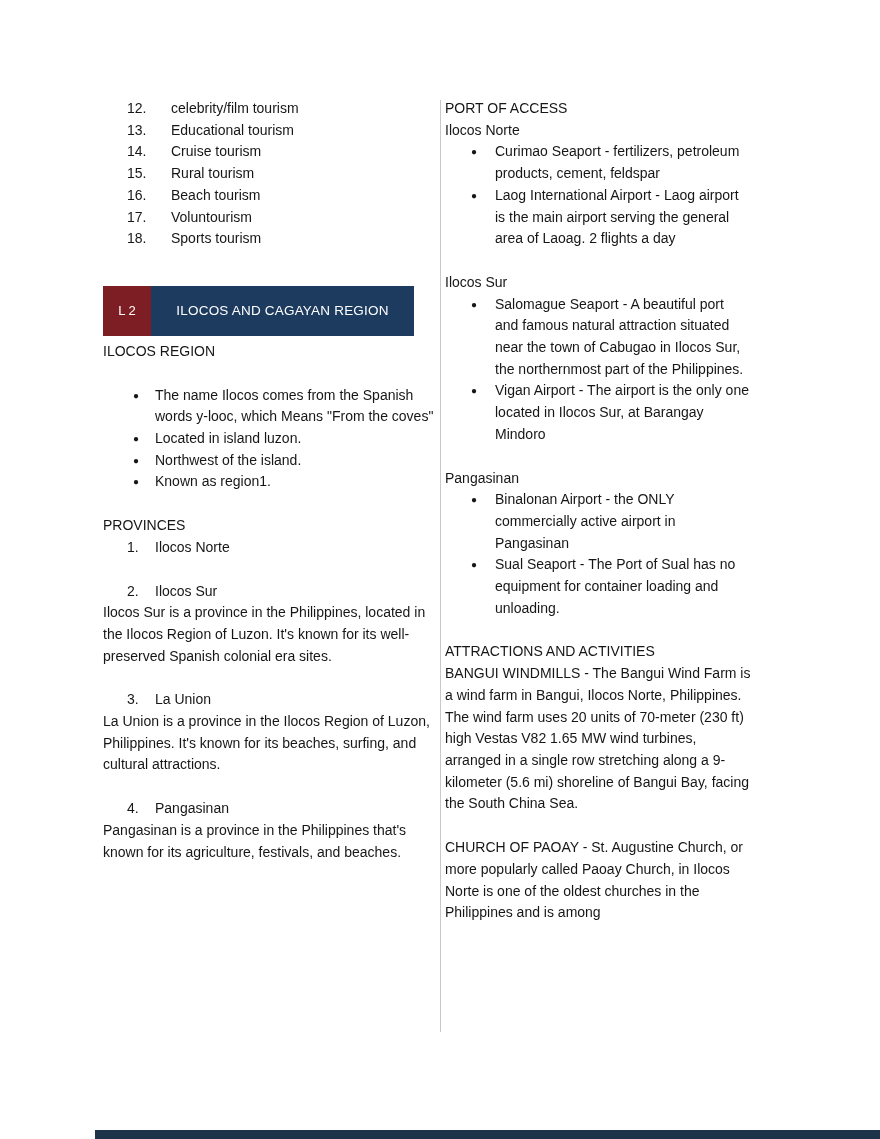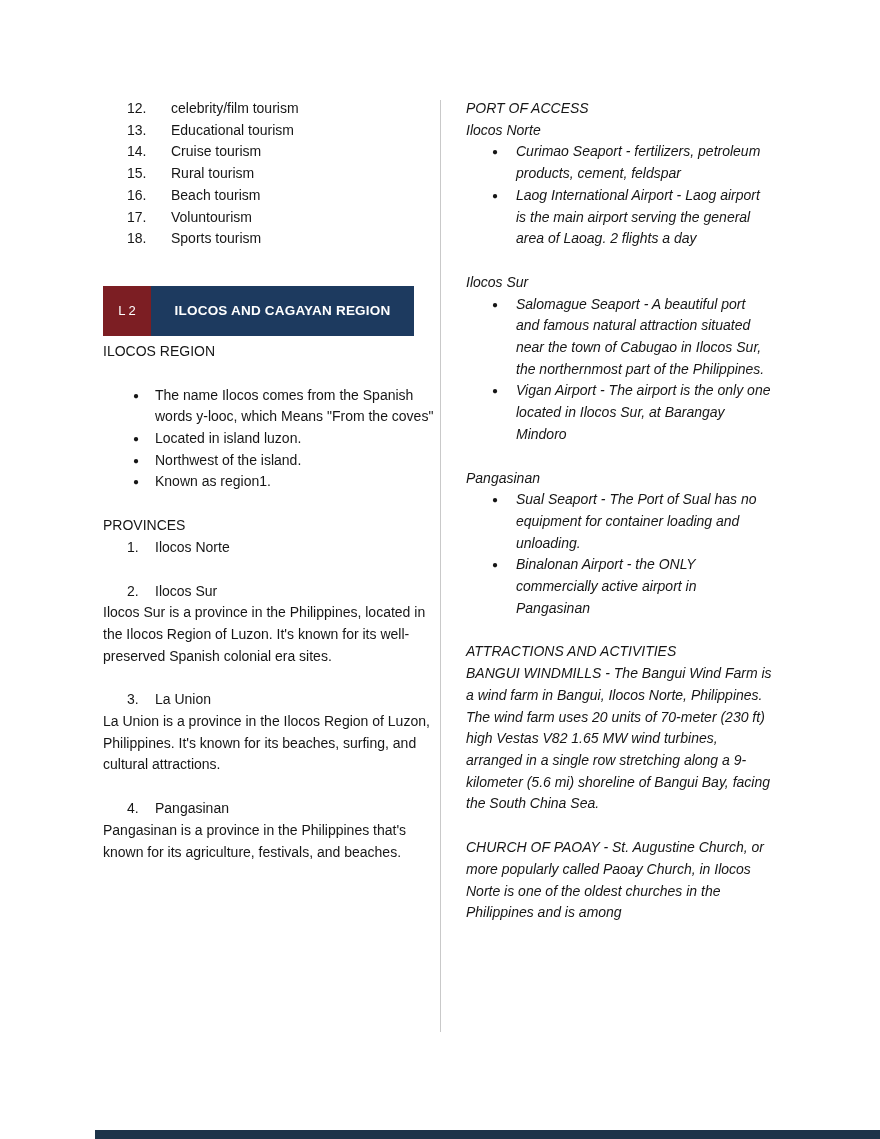--- a/index.html
+++ b/index.html
@@ -5,31 +5,31 @@
   html,body{margin:0;padding:0;}
   body{
     width:880px;height:1139px;
     background:#ffffff;
     font-family:"Liberation Sans", sans-serif;
     font-size:14px;line-height:21.7px;color:#161616;
     position:relative;overflow:hidden;
   }
   .col{position:absolute;top:98px;}
   .col-left{left:103px;width:332px;}
-  .col-right{left:466px;width:306px;font-style:italic;}
+  .col-right{left:445px;width:306px;}
   .divider{position:absolute;left:440px;top:100px;height:932px;width:1px;background:#c9c9c9;}
 
   
   .titem{display:flex;padding-left:24px;gap:16px;}
   .titem .num{width:28px;flex:none;}
 
   
   .badge{display:flex;height:50px;margin-top:36px;}
   .badge-code{width:48px;background:#7c1e23;color:#ffffff;display:flex;align-items:center;justify-content:center;font-size:13px;}
-  .badge-title{width:263px;background:#1d3a5f;color:#ffffff;display:flex;align-items:center;justify-content:center;font-size:13.5px;letter-spacing:.2px;font-weight:bold;}
+  .badge-title{width:263px;background:#1d3a5f;color:#ffffff;display:flex;align-items:center;justify-content:center;font-size:13.5px;letter-spacing:.2px;}
 
   .section-title{margin-top:5px;}
 
   
   .blist{margin-top:22px;}
   .bitem{display:flex;padding-left:30px;}
   .bitem::before{content:"●";font-size:10px;width:22px;flex:none;}
   .rbitem{display:flex;padding-left:26px;}
   .rbitem::before{content:"●";font-size:10px;width:24px;flex:none;}
 
@@ -156,24 +156,24 @@
         <span>Salomague Seaport - A beautiful port and famous natural attraction situated near the town of Cabugao in Ilocos Sur, the northernmost part of the Philippines.</span>
       </div>
     <div class="rbitem">
         <span>Vigan Airport - The airport is the only one located in Ilocos Sur, at Barangay Mindoro</span>
       </div>
   </div>
 
   <div class="group">
     <div>Pangasinan</div>
     <div class="rbitem">
-        <span>Sual Seaport - The Port of Sual has no equipment for container loading and unloading.</span>
+        <span>Binalonan Airport - the ONLY commercially active airport in Pangasinan</span>
       </div>
     <div class="rbitem">
-        <span>Binalonan Airport - the ONLY commercially active airport in Pangasinan</span>
+        <span>Sual Seaport - The Port of Sual has no equipment for container loading and unloading.</span>
       </div>
   </div>
 
   <div class="heading">ATTRACTIONS AND ACTIVITIES</div>
 
   <p class="para first">BANGUI WINDMILLS - The Bangui Wind Farm is a wind farm in Bangui, Ilocos Norte, Philippines. The wind farm uses 20 units of 70-meter (230 ft) high Vestas V82 1.65 MW wind turbines, arranged in a single row stretching along a 9-kilometer (5.6 mi) shoreline of Bangui Bay, facing the South China Sea.</p>
   <p class="para">CHURCH OF PAOAY - St. Augustine Church, or more popularly called Paoay Church, in Ilocos Norte is one of the oldest churches in the Philippines and is among</p>
 
 </div>
 

